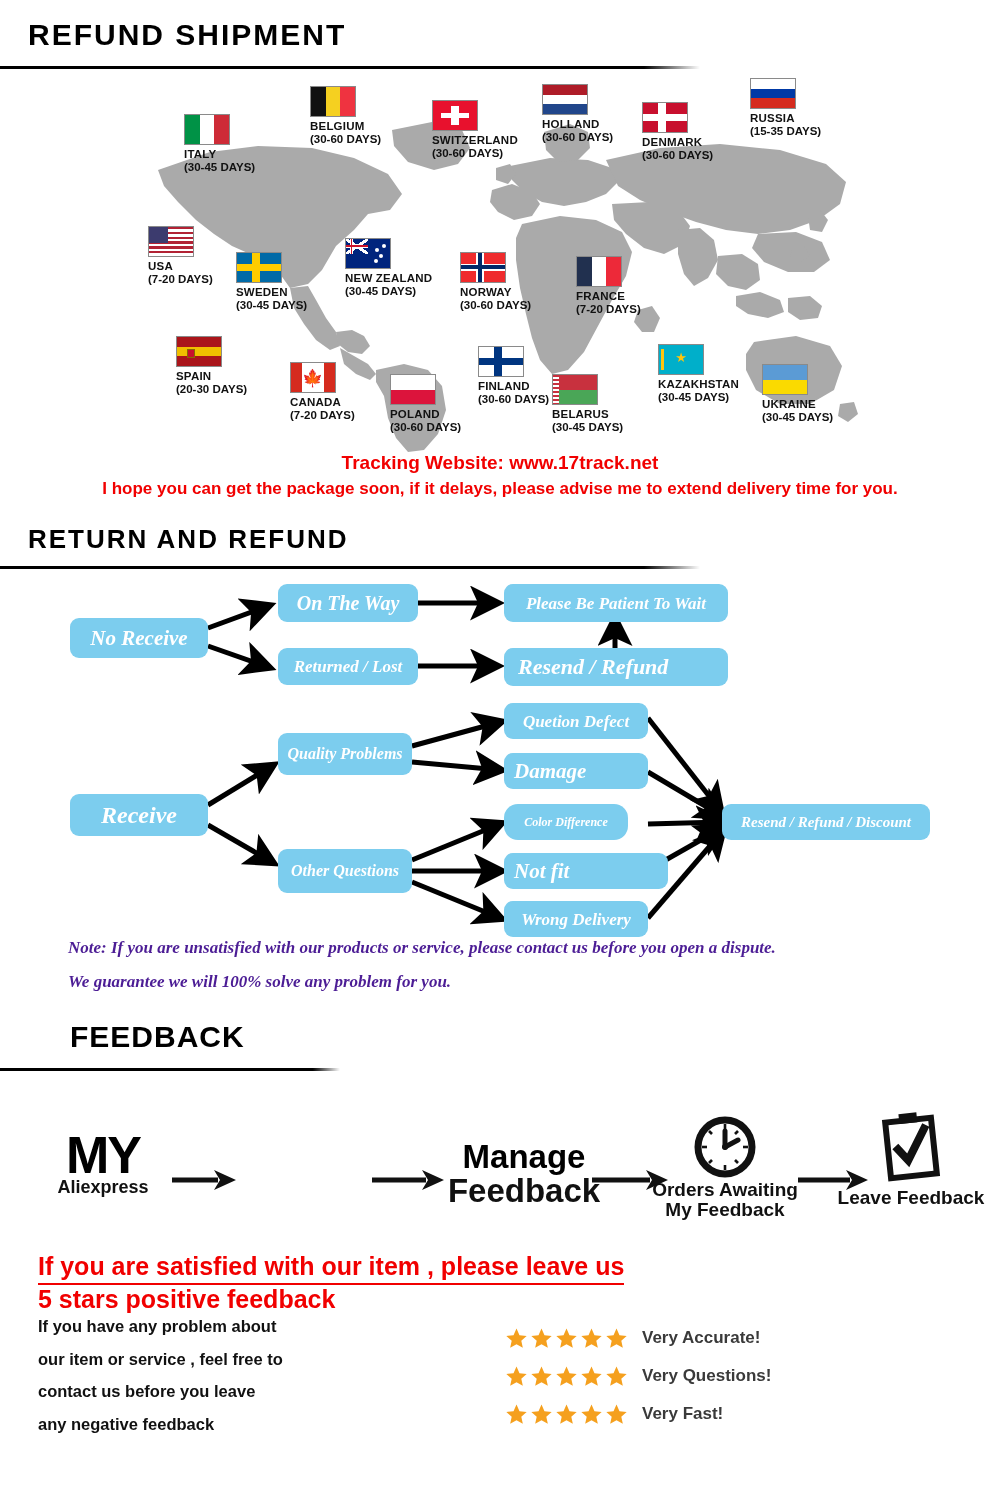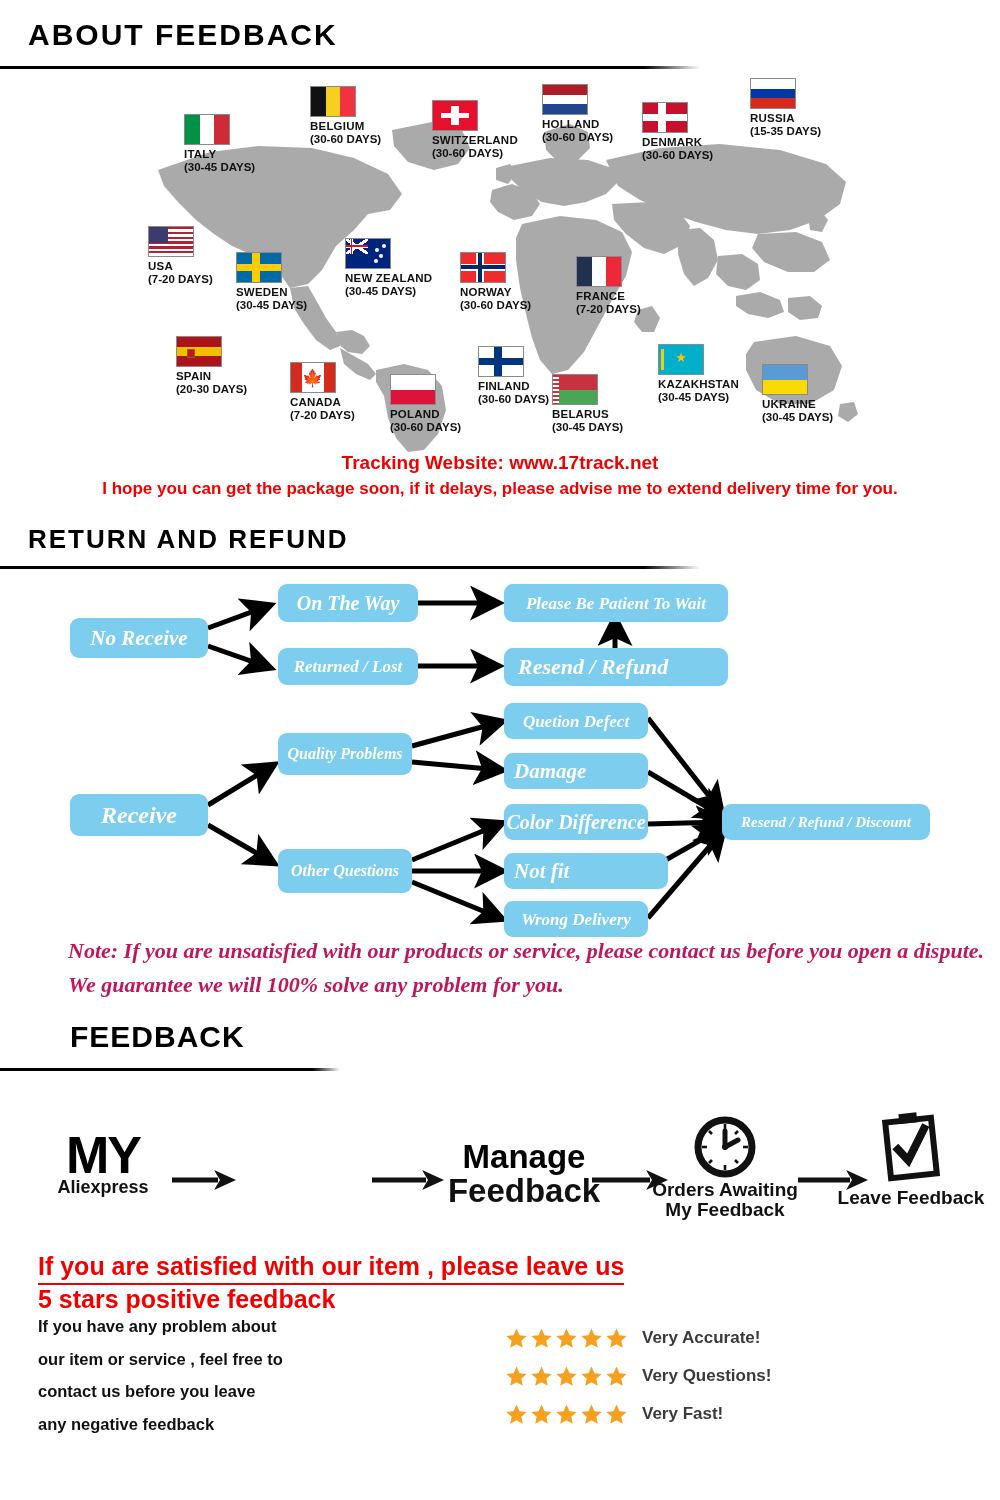--- a/index.html
+++ b/index.html
@@ -93,24 +93,24 @@
     display: flex; align-items: center; justify-content: center;
     text-align: center;
     white-space: nowrap;
     line-height: 1;
   }
   #flow-arrows { position: absolute; inset: 0; pointer-events: none; }
 
   
   .note-line {
     position: absolute; left: 68px;
-    color: #be185d;
+    color: #4c1d95;
     font-family: "Liberation Serif", serif;
     font-style: italic; font-weight: bold;
-    font-size: 22px;
+    font-size: 17px;
   }
   #note-line-1 { top: 938px; }
   #note-line-2 { top: 972px; }
 
   
   #feedback-heading { position: absolute; left: 70px; top: 1020px; font-size: 30px; letter-spacing: 1px; }
   #rule-3 { position: absolute; left: 0; top: 1068px; width: 340px; }
 
   
   #steps-row {
@@ -150,21 +150,21 @@
   .stars { display: flex; gap: 2px; margin-right: 14px; }
   .star { width: 23px; height: 23px; display: block; }
   .star-label {
     font-size: 17px; font-weight: bold; color: #3a3a3a;
     white-space: nowrap;
   }
 </style>
 </head>
 <body>
 
-<div class="section-heading" id="about-shipment-heading">ABOUT  FEEDBACK</div>
+<div class="section-heading" id="about-shipment-heading">REFUND  SHIPMENT</div>
 <div class="rule" id="rule-1"></div>
 
 <div id="map-panel">
 
   <div id="world-map">
     <svg viewBox="0 0 720 380" preserveAspectRatio="none" aria-hidden="true">
       <g fill="#aaaaaa">
 
         <path d="M18 96 L70 78 L118 72 L172 74 L214 84 L248 100 L262 120 L250 136 L228 140 L214 156
                  L196 172 L182 196 L168 210 L150 214 L140 200 L128 186 L110 180 L92 172 L74 160
@@ -470,21 +470,21 @@
   <div class="node" style="left:278px; top:78px; width:140px; height:37px; font-size:17px;">Returned / Lost</div>
   <div class="node" style="left:504px; top:14px; width:224px; height:38px; font-size:17px;">Please Be Patient To Wait</div>
   <div class="node" style="left:504px; top:78px; width:224px; height:38px; font-size:22px; justify-content:flex-start; padding-left:14px;">Resend / Refund</div>
 
   <div class="node" style="left:70px; top:224px; width:138px; height:42px; font-size:24px;">Receive</div>
   <div class="node" style="left:278px; top:163px; width:134px; height:42px; font-size:16px;">Quality Problems</div>
   <div class="node" style="left:278px; top:279px; width:134px; height:44px; font-size:16px;">Other Questions</div>
 
   <div class="node" style="left:504px; top:133px; width:144px; height:36px; font-size:17px;">Quetion Defect</div>
   <div class="node" style="left:504px; top:183px; width:144px; height:36px; font-size:21px; justify-content:flex-start; padding-left:10px;">Damage</div>
-  <div class="node" style="left:504px; top:234px; width:144px; height:36px; font-size:20px;">Color Difference</div>
+  <div class="node" style="left:504px; top:234px; width:124px; height:36px; font-size:12px;border-radius:14px;">Color Difference</div>
   <div class="node" style="left:504px; top:283px; width:164px; height:36px; font-size:21px; justify-content:flex-start; padding-left:10px;">Not fit</div>
   <div class="node" style="left:504px; top:331px; width:144px; height:36px; font-size:17px;">Wrong Delivery</div>
   <div class="node" style="left:722px; top:234px; width:208px; height:36px; font-size:15px;">Resend / Refund / Discount</div>
 </div>
 
 <div class="note-line" id="note-line-1">Note: If you are unsatisfied with our products or service, please contact us before you open a dispute.</div>
 <div class="note-line" id="note-line-2">We guarantee we will 100% solve any problem for you.</div>
 
 <div class="section-heading" id="feedback-heading">FEEDBACK</div>
 <div class="rule" id="rule-3"></div>

